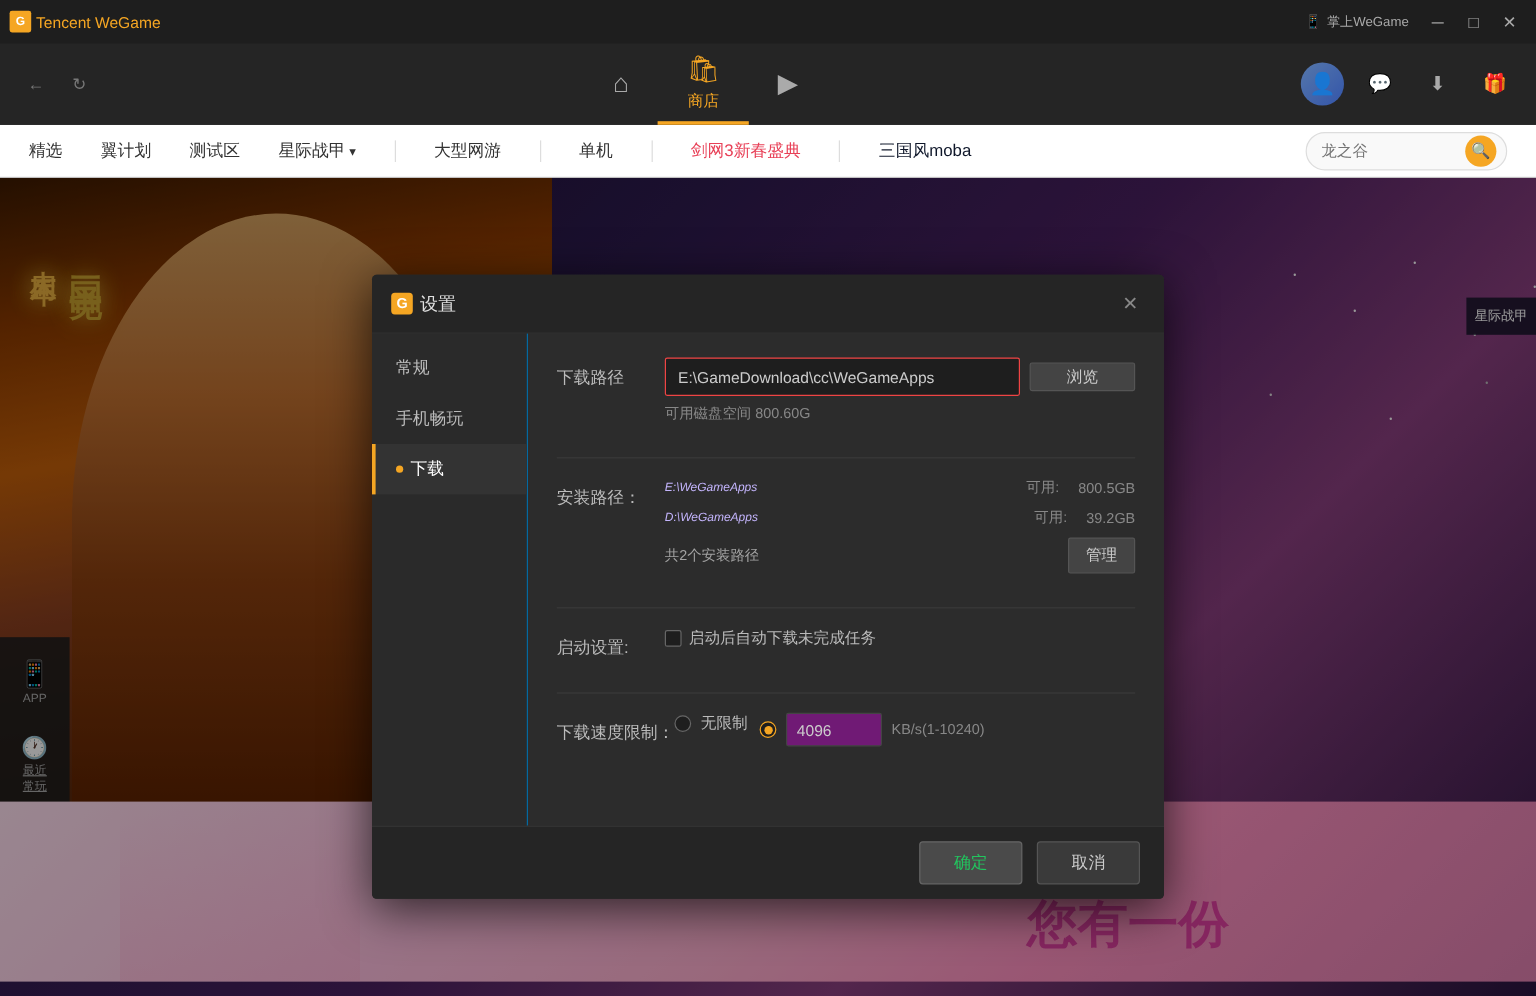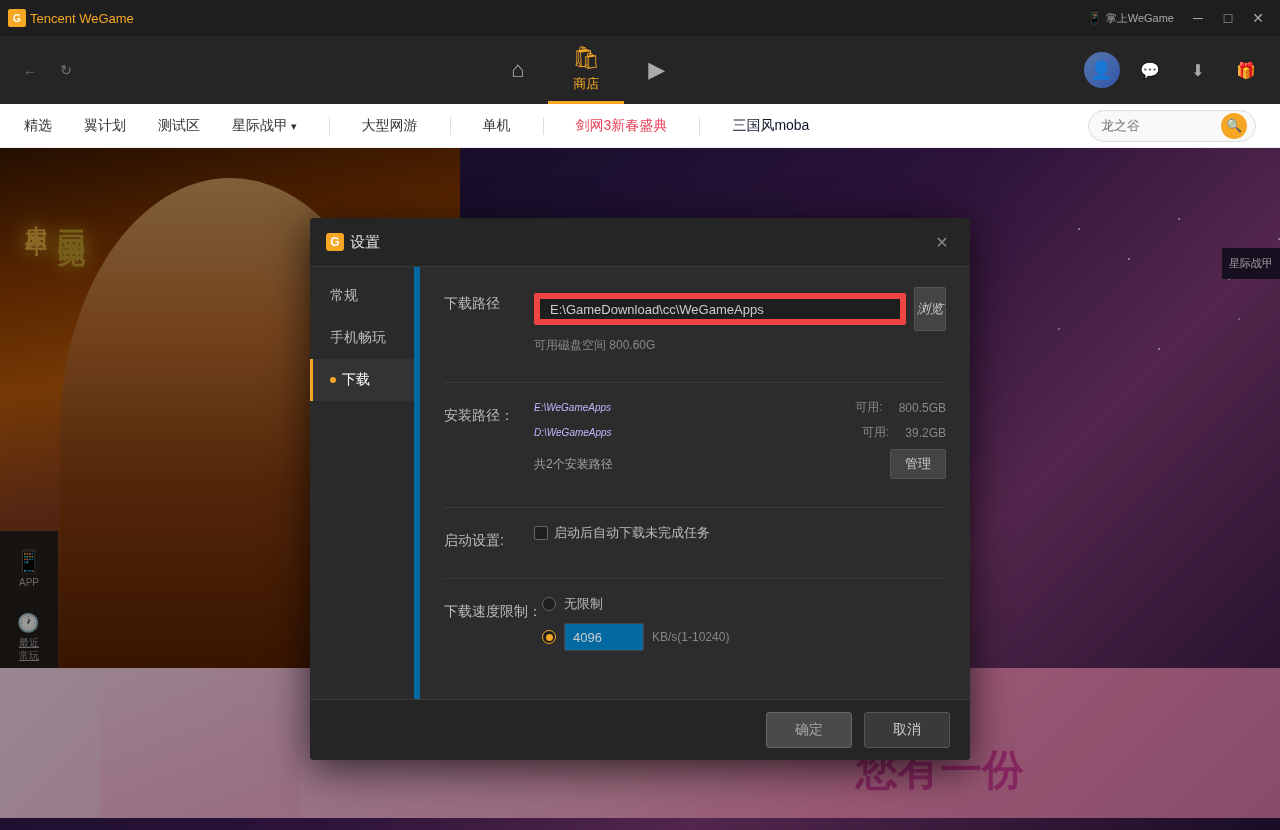--- a/index.html
+++ b/index.html
@@ -155,23 +155,23 @@
       padding: 12px 16px;
       border-bottom: 1px solid #3a3a3a;
       background: #252525;
       border-radius: 4px 4px 0 0;
     }
     #dialog-title { color: #e0e0e0; font-size: 15px; font-weight: normal; flex: 1; display: flex; align-items: center; gap: 6px; }
     #dialog-close { color: #888; cursor: pointer; font-size: 16px; width: 24px; height: 24px; display: flex; align-items: center; justify-content: center; border-radius: 3px; }
 
     #dialog-body { display: flex; flex: 1; }
     #dialog-sidebar {
-      width: 110px;
+      width: 130px;
       background: #2a2a2a;
-      border-right: 6px solid #0369a1;
+      border-right: 1px solid #0369a1;
       padding: 8px 0;
     }
     .dialog-nav-item {
       padding: 12px 20px;
       color: #bbb;
       cursor: pointer;
       font-size: 14px;
       display: flex;
       align-items: center;
       gap: 6px;
@@ -193,39 +193,38 @@
 
     .settings-section { margin-bottom: 28px; }
     .settings-row { display: flex; align-items: flex-start; margin-bottom: 16px; }
     .settings-label { color: #bbb; font-size: 14px; min-width: 90px; padding-top: 8px; white-space: nowrap; }
     .settings-control { flex: 1; }
 
     .path-input-row { display: flex; align-items: center; gap: 8px; }
     .path-input {
       flex: 1;
       background: #1e1e1e;
-      border: 6px solid #ef4444;
+      border: 1px solid #ef4444;
       color: #ccc;
       padding: 6px 10px;
       font-size: 13px;
       height: 32px;
       border-radius: 2px;
       outline: none;
     }
     .browse-btn {
       background: #444;
       border: 1px solid #555;
       color: #ccc;
-      padding: 0 2px;
-      height: 44px;
+      padding: 0 30px;
+      height: 24px;
       cursor: pointer;
       border-radius: 2px;
       font-size: 13px;
       white-space: nowrap;
-      font-style: italic;
     }
 
     .disk-space { color: #888; font-size: 12px; margin-top: 6px; }
 
     .install-path-item {
       display: flex;
       align-items: center;
       margin-bottom: 8px;
     }
     .install-path-name { color: #c4b5fd; font-size: 10px; flex: 1; font-style: italic; }
@@ -244,29 +243,29 @@
       font-size: 13px;
     }
 
     .section-divider { border: none; border-top: 1px solid #3a3a3a; margin: 16px 0; }
 
     .startup-row { display: flex; align-items: center; gap: 8px; }
     .checkbox-wrapper { display: flex; align-items: center; gap: 6px; cursor: pointer; }
     .checkbox-box { width: 14px; height: 14px; border: 1px solid #666; background: #1e1e1e; border-radius: 2px; display: flex; align-items: center; justify-content: center; }
     .checkbox-label { color: #bbb; font-size: 13px; }
 
-    .speed-limit-row { display: flex; align-items: flex-start; flex-direction: column; gap: 10px; }
+    .speed-limit-row { display: flex; align-items: flex-start; flex-direction: row; gap: 10px; }
     .radio-row { display: flex; align-items: center; gap: 8px; cursor: pointer; }
     .radio-circle { width: 14px; height: 14px; border-radius: 50%; border: 1.5px solid #666; background: #1e1e1e; display: flex; align-items: center; justify-content: center; }
     .radio-circle.checked { border-color: #f5a623; }
     .radio-circle.checked::after { content: ''; width: 7px; height: 7px; border-radius: 50%; background: #f5a623; }
     .radio-label { color: #bbb; font-size: 13px; }
     .speed-input-row { display: flex; align-items: center; gap: 8px; }
     .speed-input {
-      background: #0369a1;
+      background: #701a75;
       border: 1px solid #444;
       color: #ccc;
       padding: 4px 8px;
       font-size: 13px;
       height: 28px;
       width: 80px;
       border-radius: 2px;
       outline: none;
     }
     .speed-unit { color: #888; font-size: 12px; }
@@ -285,21 +284,21 @@
       height: 36px;
       border-radius: 3px;
       cursor: pointer;
       font-size: 14px;
       border: 1px solid #555;
       background: #3a3a3a;
       color: #ccc;
     }
     .dialog-btn.primary {
       background: #4a4a4a;
-      color: #a3a3a3;
+      color: #22c55e;
       border-color: #666;
       text-align: right;
     }
 
     
     .wegame-logo-g {
       display: inline-block;
       width: 18px; height: 18px;
       background: #f5a623;
       border-radius: 3px;

